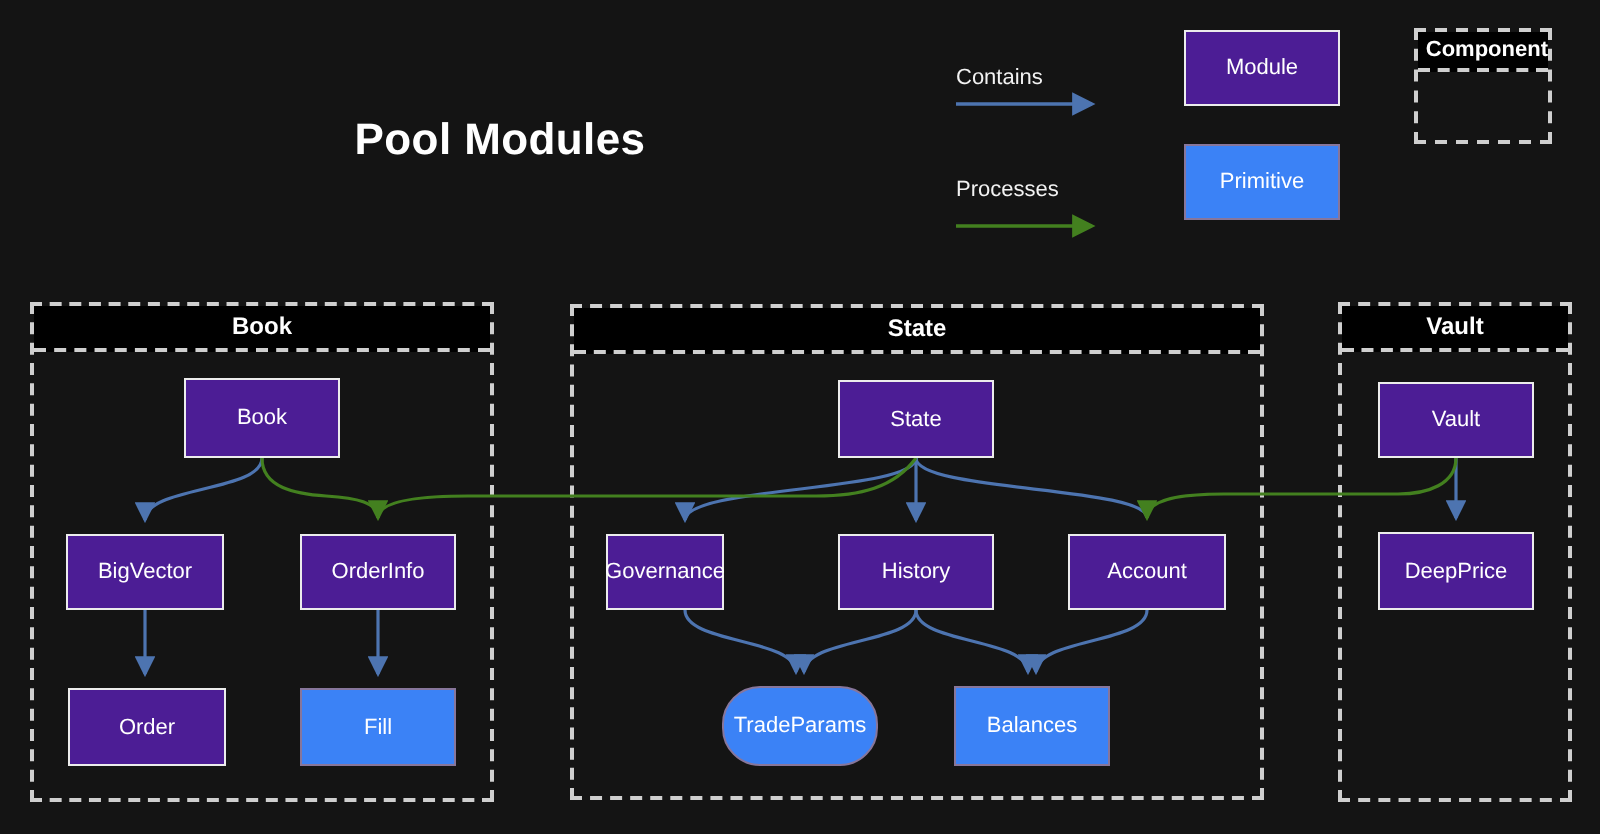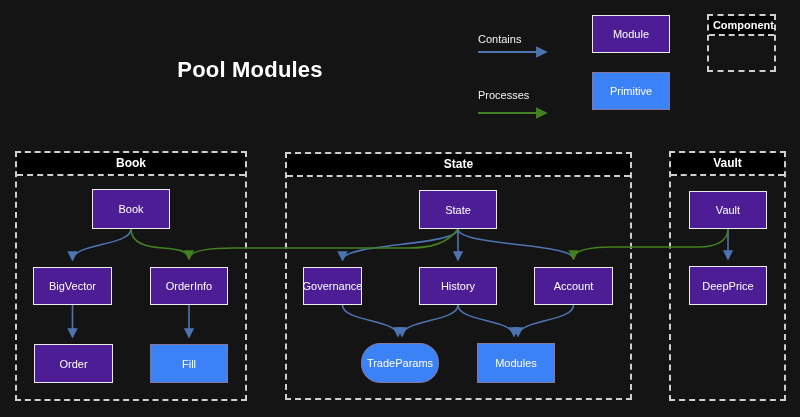--- a/index.html
+++ b/index.html
@@ -121,21 +121,21 @@
   <div class="node" style="left:419px;top:267px;width:78px;height:38px;">
     <span>History</span>
   </div>
   <div class="node" style="left:534px;top:267px;width:79px;height:38px;">
     <span>Account</span>
   </div>
   <div class="node primitive" style="left:361px;top:343px;width:78px;height:40px;border-radius:19px;">
     <span>TradeParams</span>
   </div>
   <div class="node primitive" style="left:477px;top:343px;width:78px;height:40px;">
-    <span>Modules</span>
+    <span>Balances</span>
   </div>
 
   <div class="node" style="left:689px;top:191px;width:78px;height:38px;">
     <span>Vault</span>
   </div>
   <div class="node" style="left:689px;top:266px;width:78px;height:39px;">
     <span>DeepPrice</span>
   </div>
 
 </div>

